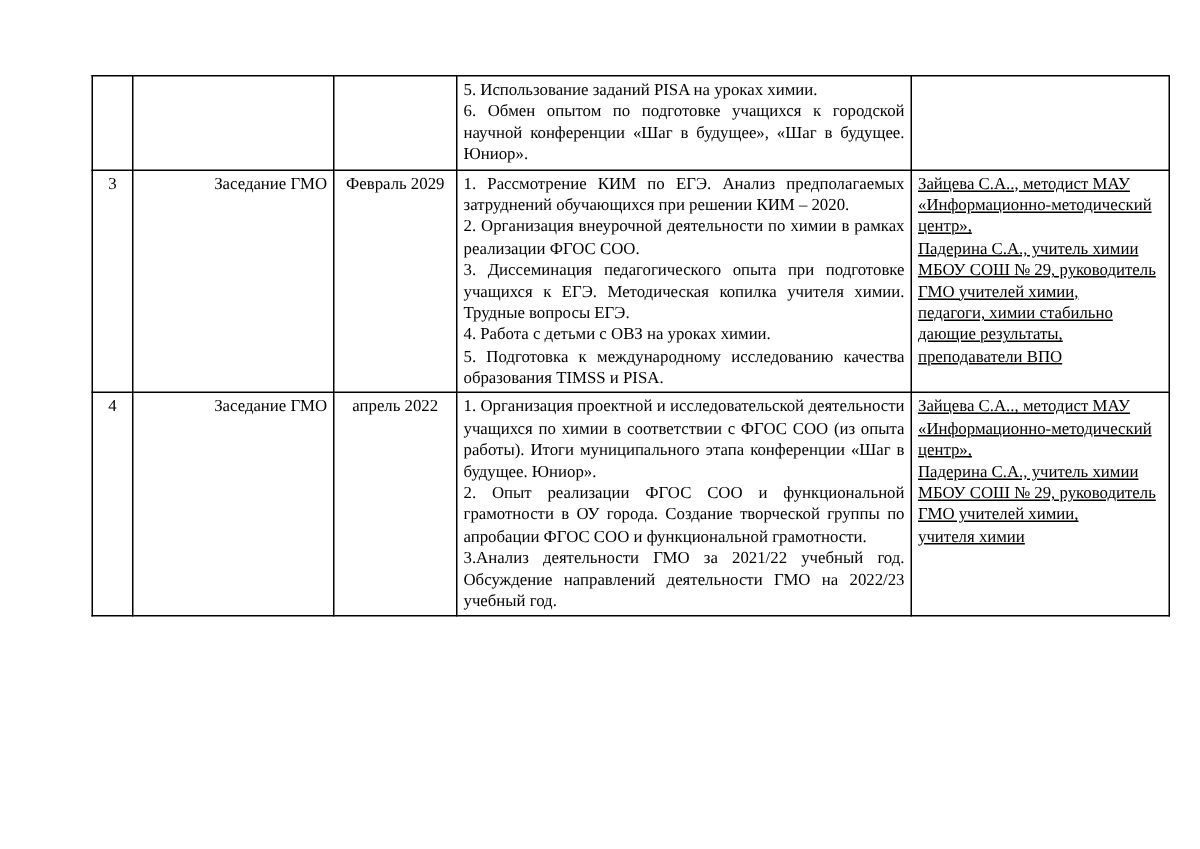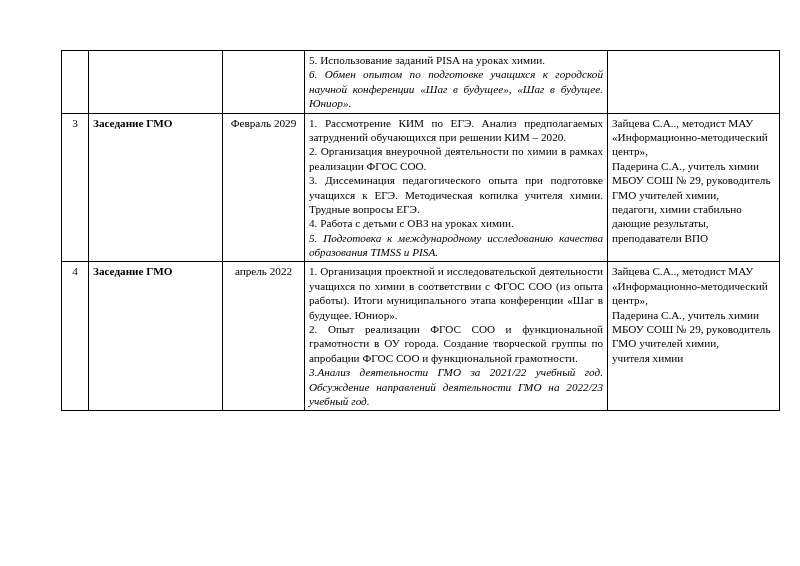--- a/index.html
+++ b/index.html
@@ -39,22 +39,21 @@
   col.c-num      { width: 27px; }
   col.c-form     { width: 134px; }
   col.c-date     { width: 82px; }
   col.c-content  { width: 303px; }
   col.c-resp     { width: 172px; }
 
   .cell-num {
     text-align: center;
   }
   .cell-form {
-    text-align: left;
-    font-weight: bold;
+    text-align: right;
   }
   .cell-date {
     text-align: center;
   }
   .cell-content {
     text-align: justify;
     text-justify: inter-word;
     padding-left: 5px;
     padding-right: 5px;
   }
@@ -69,25 +68,24 @@
   .cell-date p {
     margin: 0;
     padding: 0;
   }
   .cell-content p {
     text-align: justify;
   }
   .cell-content p.last-line,
   .cell-content p:last-child {
     text-align: justify;
-    font-style: italic;
   }
   
   .cell-content p { text-align-last: left; }
-  .cell-resp p { text-align-last: left; }
+  .cell-resp p { text-align-last: left; text-decoration: underline; }
 </style>
 </head>
 <body>
 
 <div class="page">
 
   <table class="doc-table">
     <colgroup>
       <col class="c-num">
       <col class="c-form">

